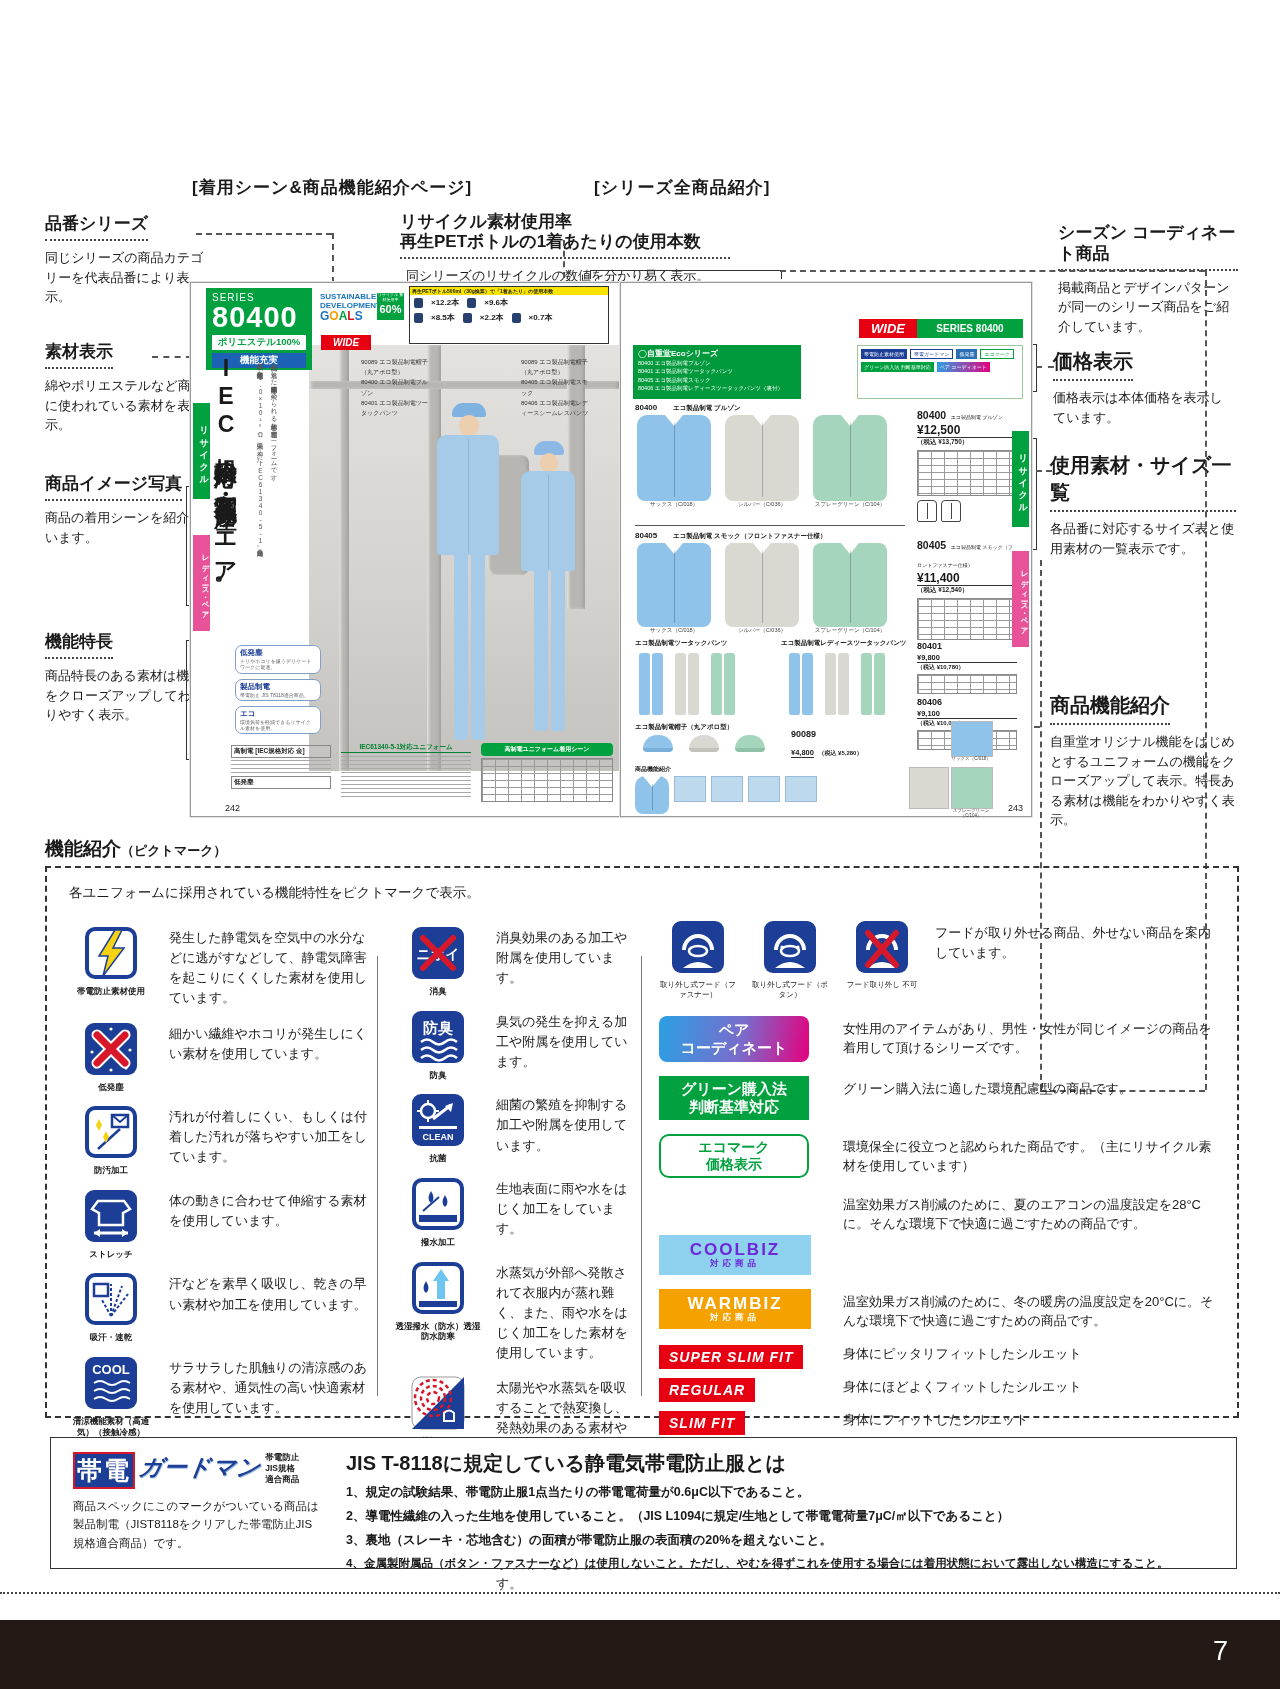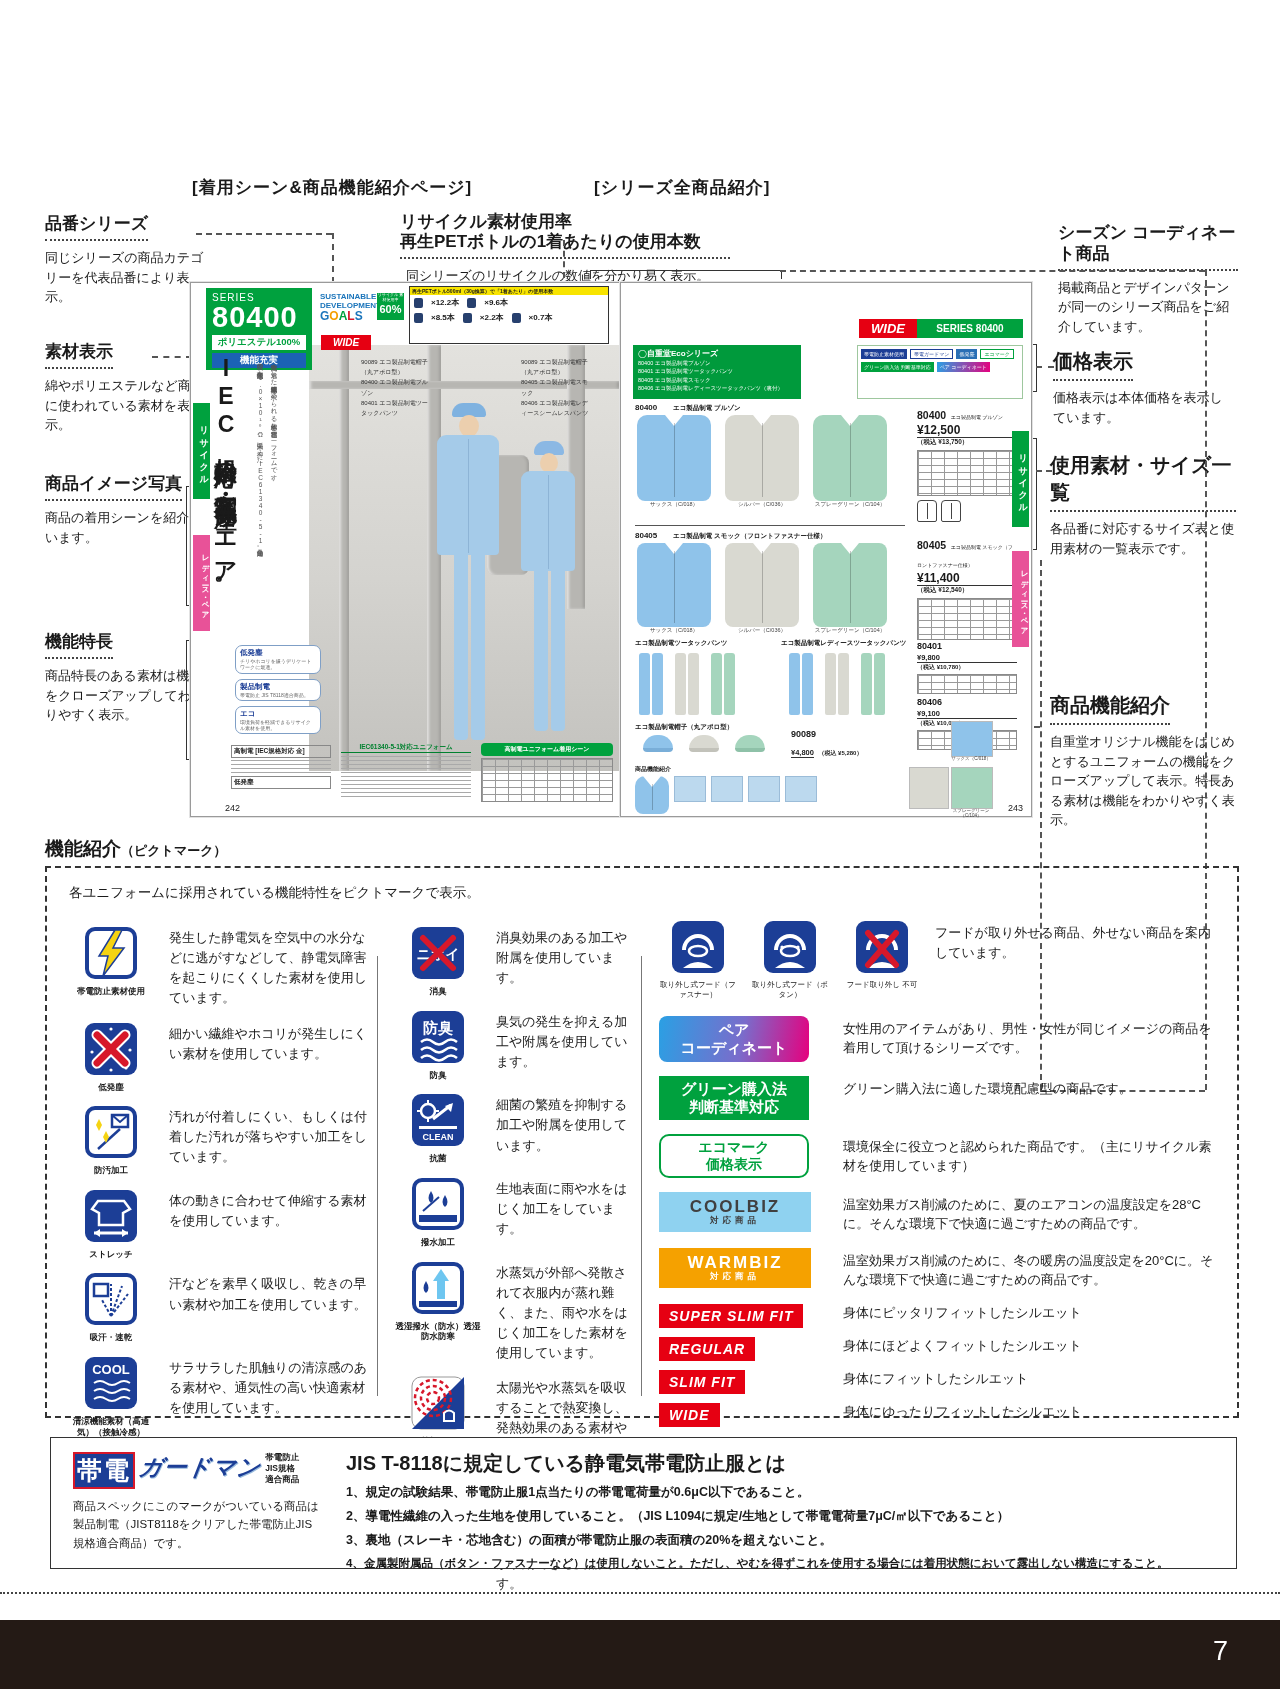--- a/index.html
+++ b/index.html
@@ -99,21 +99,21 @@
   .pi-lb{font-size:8.5px;line-height:1.25;margin-top:2px;font-weight:bold;}
   .pi-tx{font-size:13px;line-height:1.55;padding-top:2px;}
   .vdiv{position:absolute;top:88px;width:0;border-left:1.5px solid #777;}
   .badge-row{display:flex;gap:16px;align-items:flex-start;margin-bottom:14px;}
   .badge-holder{width:168px;flex:0 0 168px;display:flex;justify-content:flex-start;}
   .badge-desc{font-size:13px;line-height:1.5;padding-top:3px;}
   .bdg{color:#fff;font-weight:bold;text-align:center;line-height:1.15;display:flex;flex-direction:column;justify-content:center;}
   .bdg-pair{width:150px;height:46px;border-radius:8px;background:linear-gradient(100deg,#2aa0e4 0%,#7a6ccB 55%,#e6007e 100%);font-size:15px;}
   .bdg-green{width:150px;height:44px;background:#00a13e;font-size:15px;}
   .bdg-eco{width:146px;height:40px;border:2.5px solid #00a13e;border-radius:10px;color:#00a13e;background:#fff;font-size:14px;font-weight:bold;}
-  .bdg-cool{width:152px;height:40px;background:#8fd2f0;color:#404040;}
+  .bdg-cool{width:152px;height:40px;background:#8fd2f0;color:#6d28d9;margin-top:43px;}
   .bdg-warm{width:152px;height:40px;background:#f5a100;color:#fff;}
   .bdg-cool .l1,.bdg-warm .l1{font-size:17px;font-weight:bold;letter-spacing:2px;}
   .bdg-cool .l2,.bdg-warm .l2{font-size:8.5px;letter-spacing:4px;}
   .fitrow{display:flex;gap:16px;align-items:flex-start;margin-bottom:9px;}
   .fit{background:#e60012;color:#fff;font-weight:bold;font-style:italic;font-size:14px;
        height:24px;display:flex;align-items:center;justify-content:center;padding:0 10px;letter-spacing:1px;}
   .fit-desc{font-size:13px;}
   .hoodlb{font-size:7.5px;line-height:1.3;text-align:center;margin-top:2px;}
 
   

